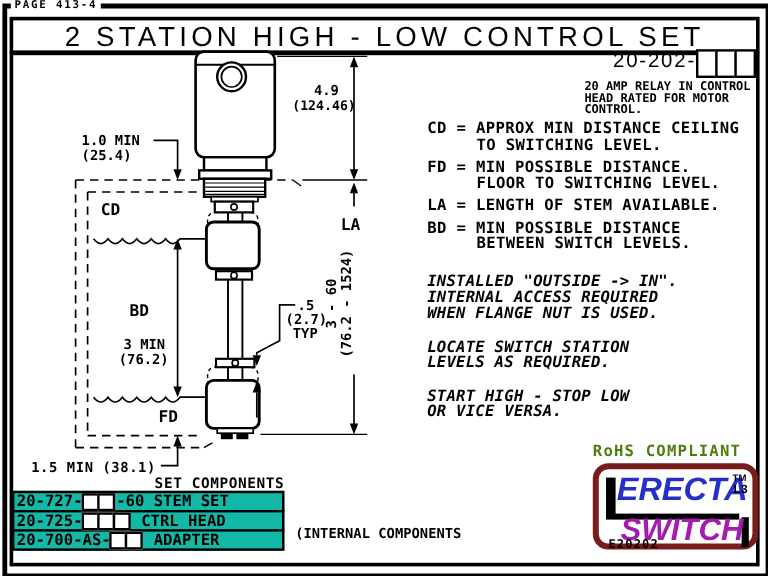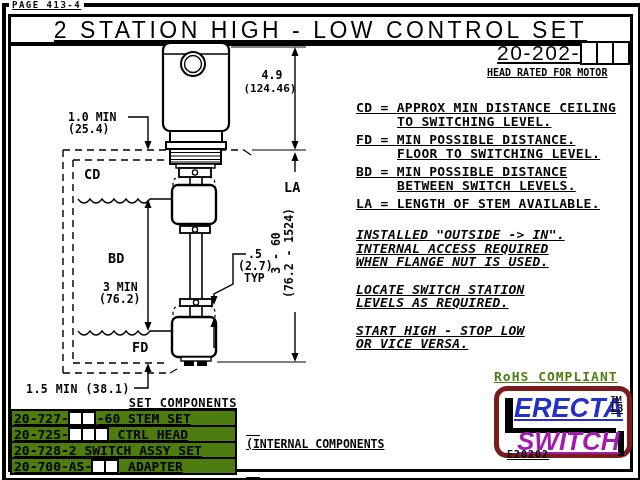--- a/index.html
+++ b/index.html
@@ -1,31 +1,31 @@
 <!DOCTYPE html>
 <html><head>
 <meta charset="utf-8">
 <style>
   html,body{margin:0;padding:0;}
   body{width:640px;height:480px;position:relative;background:#fff;overflow:hidden;
        font-family:"Liberation Sans",sans-serif;color:#000;}
-  .abs{position:absolute;text-decoration:underline;}
+  .abs{position:absolute;}
   .mono{font-family:"DejaVu Sans Mono",monospace;font-weight:bold;}
 
   
   .outer-frame{left:2px;top:3px;width:632px;height:471px;border:4px solid #000;
                border-bottom-width:5px;z-index:0;}
   .title-box{left:8px;top:14px;width:619px;height:25px;border:3px solid #000;z-index:2;
              text-align:center;font-size:23px;letter-spacing:3.5px;line-height:26px;background:#fff;}
   .main-box{left:8px;top:43px;width:619px;height:423px;border:3px solid #000;z-index:1;background:#fff;}
   .page-label{left:9px;top:0;background:#fff;padding:0 3px;font-size:9px;letter-spacing:1.5px;z-index:5;}
 
   
-  .partnum{left:478px;top:41px;width:152px;display:flex;justify-content:flex-end;align-items:center;
-           font-size:21px;letter-spacing:1.5px;z-index:3;}
+  .partnum{left:478px;top:41px;width:152px;display:flex;justify-content:flex-end;
+           font-size:17px;letter-spacing:1.5px;z-index:3;}
   .pn-boxes{display:flex;margin-left:2px;}
   .pn-box{width:14px;height:20px;border:2px solid #000;margin-left:-2px;background:#fff;}
   .amp-note{left:487px;top:68px;font-size:10px;line-height:9.5px;z-index:3;}
 
   
   .defs{left:356px;top:101px;font-size:13px;line-height:13.5px;z-index:3;letter-spacing:0.3px;}
   .def-group{margin-bottom:5px;}
   .def-l2{padding-left:41px;}
   .notes{left:356px;top:228px;font-size:13px;line-height:13.5px;font-style:italic;z-index:3;letter-spacing:0.2px;}
   .note-group{margin-bottom:14px;}
@@ -40,21 +40,21 @@
   .logo-erecta{left:15px;top:2px;font-size:27px;font-weight:bold;font-style:italic;color:#2430c8;line-height:30px;}
   .logo-switch{left:18px;top:36px;font-size:26px;font-weight:bold;font-style:italic;color:#a21caf;line-height:28px;}
   .logo-tm{right:5px;top:3px;font-size:8px;font-weight:bold;}
   .logo-l3{right:4px;top:12px;font-size:10px;font-weight:bold;}
   .logo-code{left:8px;top:58px;font-size:10px;letter-spacing:1px;}
 
   
   .comp{left:10px;top:396px;width:227px;z-index:3;}
   .comp-header{text-align:right;font-size:12px;letter-spacing:0.5px;margin-bottom:1px;}
   .trow{height:14px;border:2px solid #000;margin-top:-2px;display:flex;align-items:center;
-        padding-left:2px;font-size:13px;background:#4d7c0f;white-space:pre;}
+        padding-left:2px;font-size:13px;background:#14b8a6;white-space:pre;}
   .tboxes{display:inline-flex;margin:0 1px;}
   .tbox{width:11px;height:11px;border:2px solid #000;margin-left:-2px;background:#fff;}
   .int-note{left:246px;top:409px;font-size:11.5px;line-height:14px;z-index:3;white-space:pre;}
 
   svg.diagram{position:absolute;left:0;top:0;z-index:2;pointer-events:none;}
   svg text{font-family:"DejaVu Sans Mono",monospace;font-weight:bold;fill:#000;}
 </style>
 </head>
 <body>
 
@@ -67,38 +67,40 @@
 
 <div class="abs partnum">
   <span>20-202-</span>
   <span class="pn-boxes">
       <span class="pn-box"></span>
       <span class="pn-box"></span>
       <span class="pn-box"></span>
     </span>
 </div>
 <div class="abs amp-note mono">
+  <div>20 AMP RELAY IN CONTROL</div>
   <div>HEAD RATED FOR MOTOR</div>
+  <div>CONTROL.</div>
 </div>
 
 <div class="abs defs mono">
   <div class="def-group">
     <div><span>CD =</span> <span>APPROX MIN DISTANCE CEILING</span></div>
     <div class="def-l2">TO SWITCHING LEVEL.</div>
   </div>
   <div class="def-group">
     <div><span>FD =</span> <span>MIN POSSIBLE DISTANCE.</span></div>
     <div class="def-l2">FLOOR TO SWITCHING LEVEL.</div>
   </div>
   <div class="def-group">
+    <div><span>LA =</span> <span>LENGTH OF STEM AVAILABLE.</span></div>
+  </div>
+  <div class="def-group">
     <div><span>BD =</span> <span>MIN POSSIBLE DISTANCE</span></div>
     <div class="def-l2">BETWEEN SWITCH LEVELS.</div>
-  </div>
-  <div class="def-group">
-    <div><span>LA =</span> <span>LENGTH OF STEM AVAILABLE.</span></div>
   </div>
 </div>
 
 <div class="abs notes mono">
   <div class="note-group">
     <div>INSTALLED "OUTSIDE -&gt; IN".</div>
     <div>INTERNAL ACCESS REQUIRED</div>
     <div>WHEN FLANGE NUT IS USED.</div>
   </div>
   <div class="note-group">
@@ -123,23 +125,20 @@
   <div class="abs logo-code mono">E20202</div>
 </div>
 
 <div class="abs comp">
   <div class="comp-header mono">SET COMPONENTS</div>
   <div class="trow mono">
     <span>20-727-</span><span class="tboxes"><span class="tbox"></span><span class="tbox"></span></span><span>-60 STEM SET</span>
   </div>
   <div class="trow mono">
     <span>20-725-</span><span class="tboxes"><span class="tbox"></span><span class="tbox"></span><span class="tbox"></span></span><span> CTRL HEAD</span>
-  </div>
-  <div class="trow mono">
-    <span>20-728-2 SWITCH ASSY SET</span>
   </div>
   <div class="trow mono">
     <span>20-700-AS-</span><span class="tboxes"><span class="tbox"></span><span class="tbox"></span></span><span> ADAPTER</span>
   </div>
 </div>
 <div class="abs int-note mono">
   <div>(INTERNAL COMPONENTS</div>
   <div> LISTED ON SCE-429)</div>
 </div>
 

